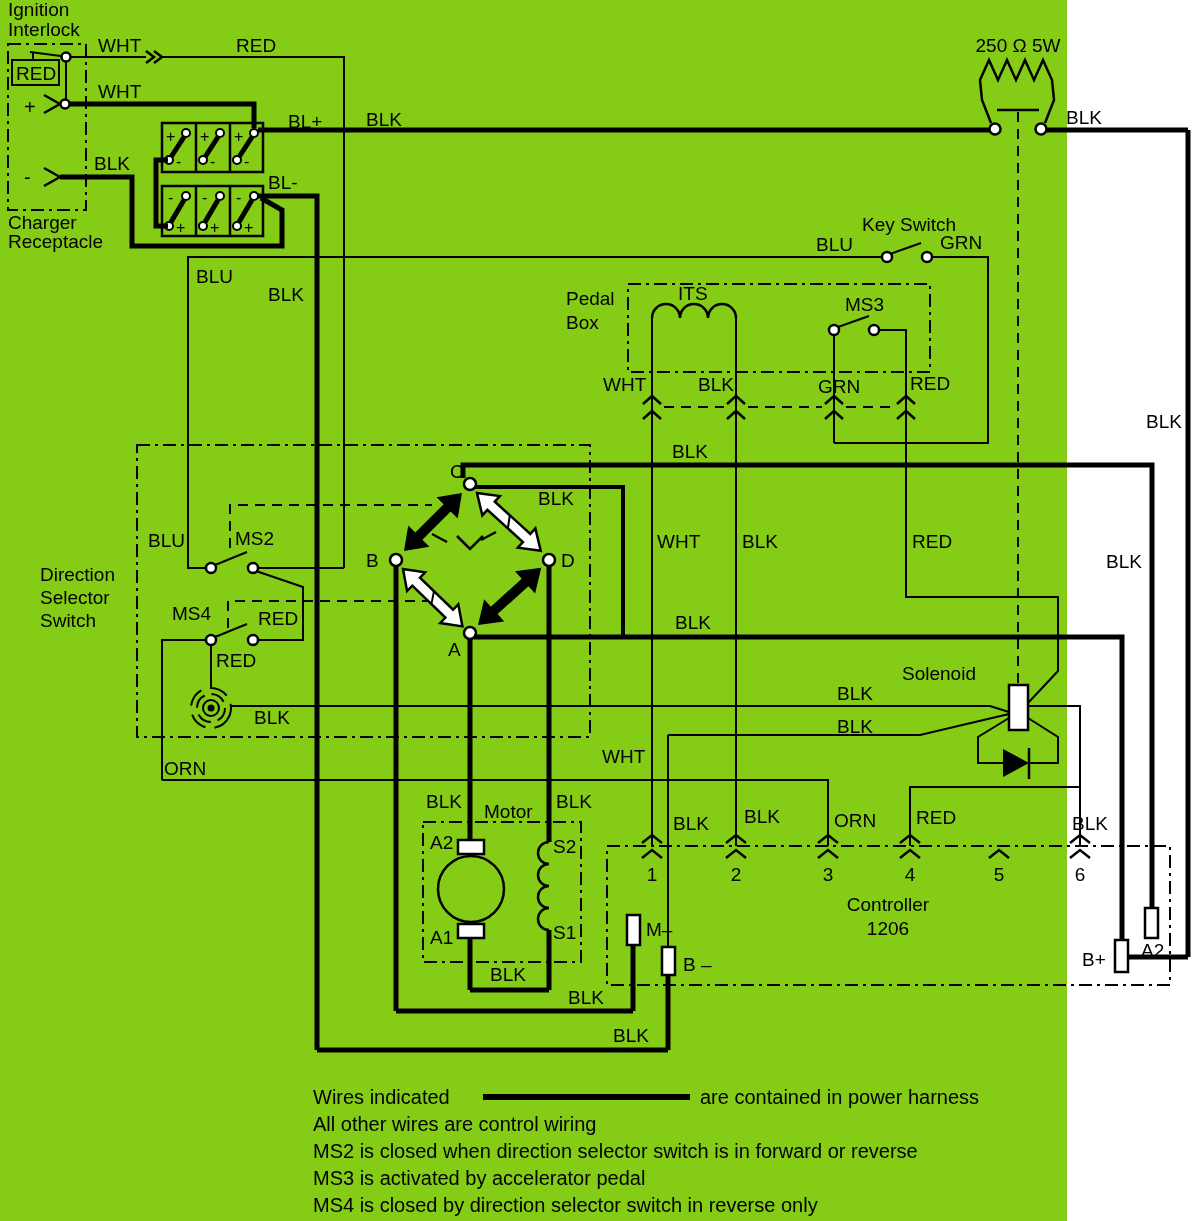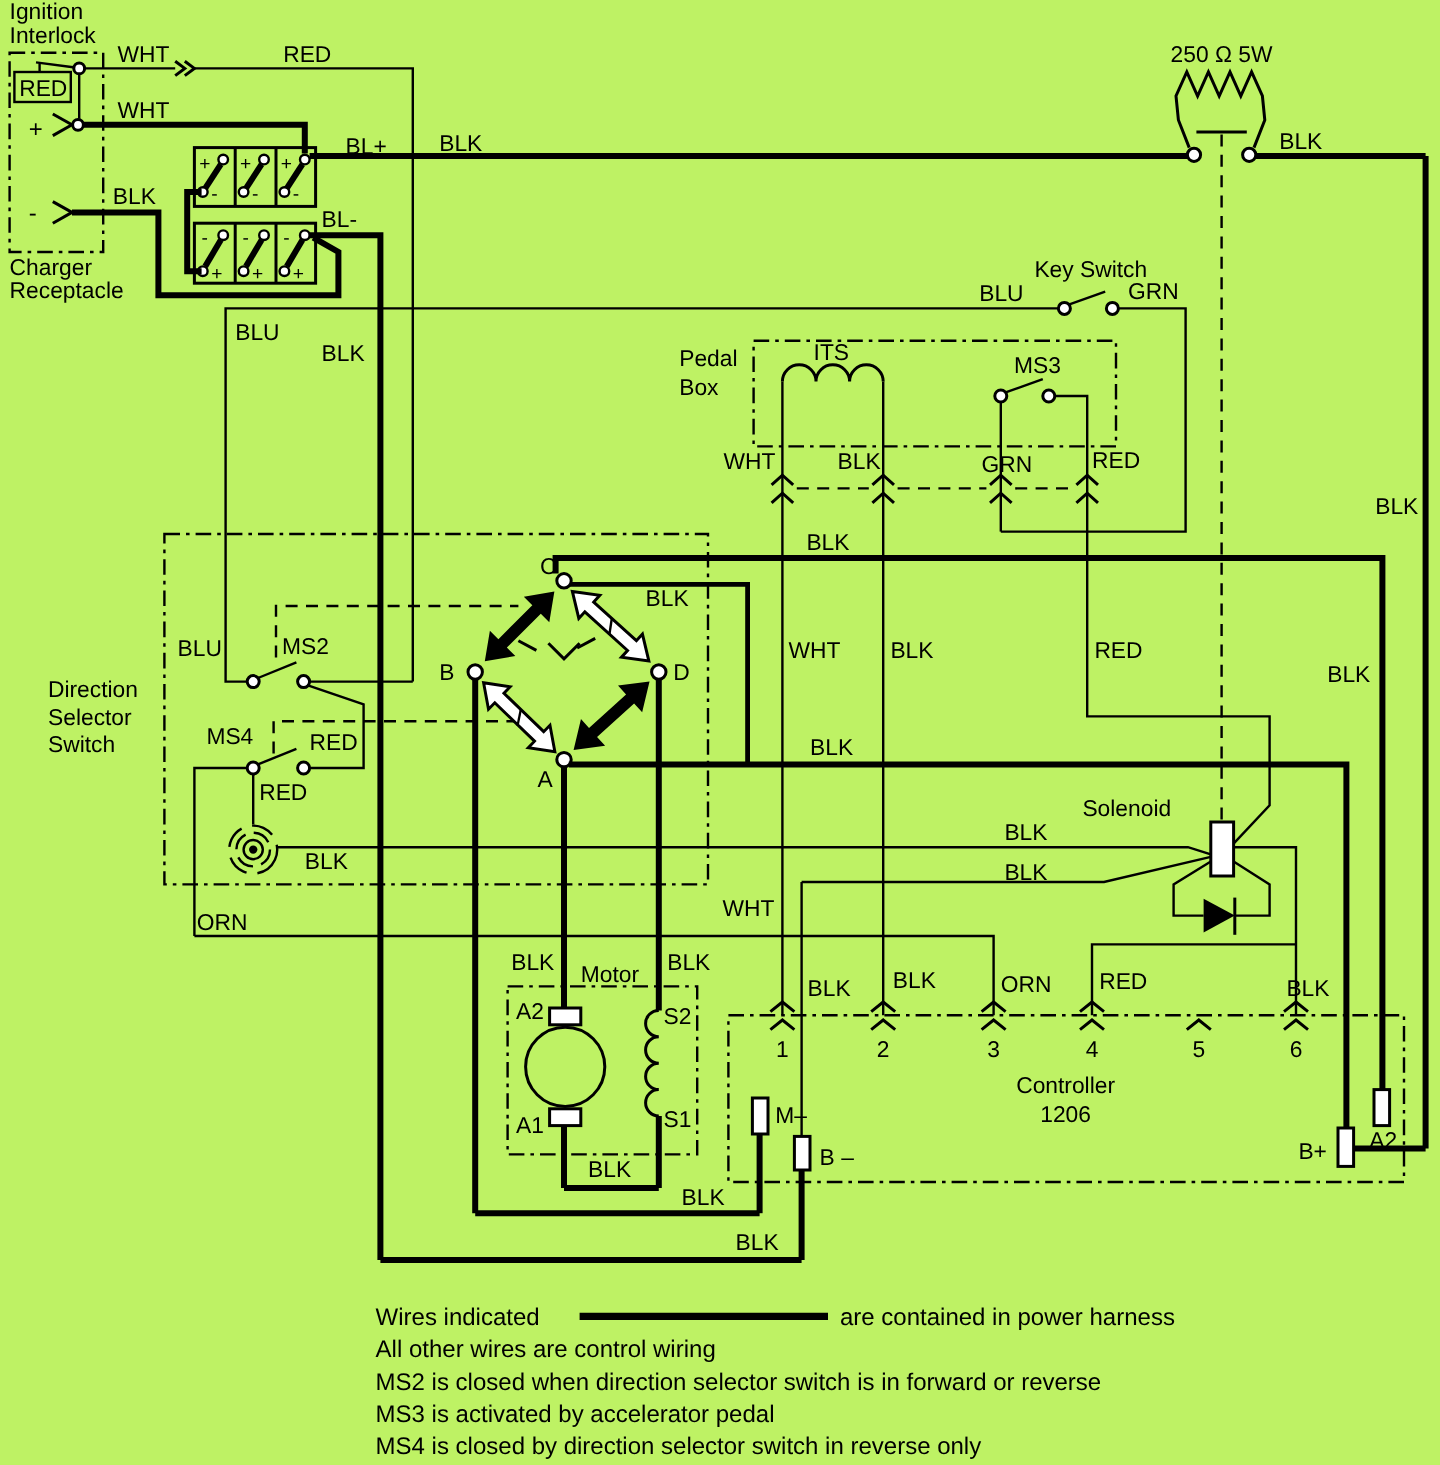--- a/index.html
+++ b/index.html
@@ -1,16 +1,16 @@
 <!DOCTYPE html>
 <html><head>
 <meta charset="utf-8">
 <style>
   html,body{margin:0;padding:0;background:#ffffff;}
-  .stage{position:relative;width:1200px;height:1221px;background:#bef264;}
+  .stage{position:relative;width:1067px;height:1221px;background:#84cc16;}
   svg{display:block;}
   text{font-family:"Liberation Sans","DejaVu Sans",sans-serif;font-size:19px;fill:#000;}
   text.sm{font-size:16px;}
   text.lg{font-size:20px;}
   text.mid{text-anchor:middle;}
   .w-thin{stroke:#000;stroke-width:2;fill:none;}
   .w-med{stroke:#000;stroke-width:2.5;fill:none;}
   .w-thick{stroke:#000;stroke-width:5;fill:none;}
   .w-pwr4{stroke:#000;stroke-width:4;fill:none;}
   .boxdd{stroke:#000;stroke-width:2;fill:none;stroke-dasharray:13 5 3 5;}

